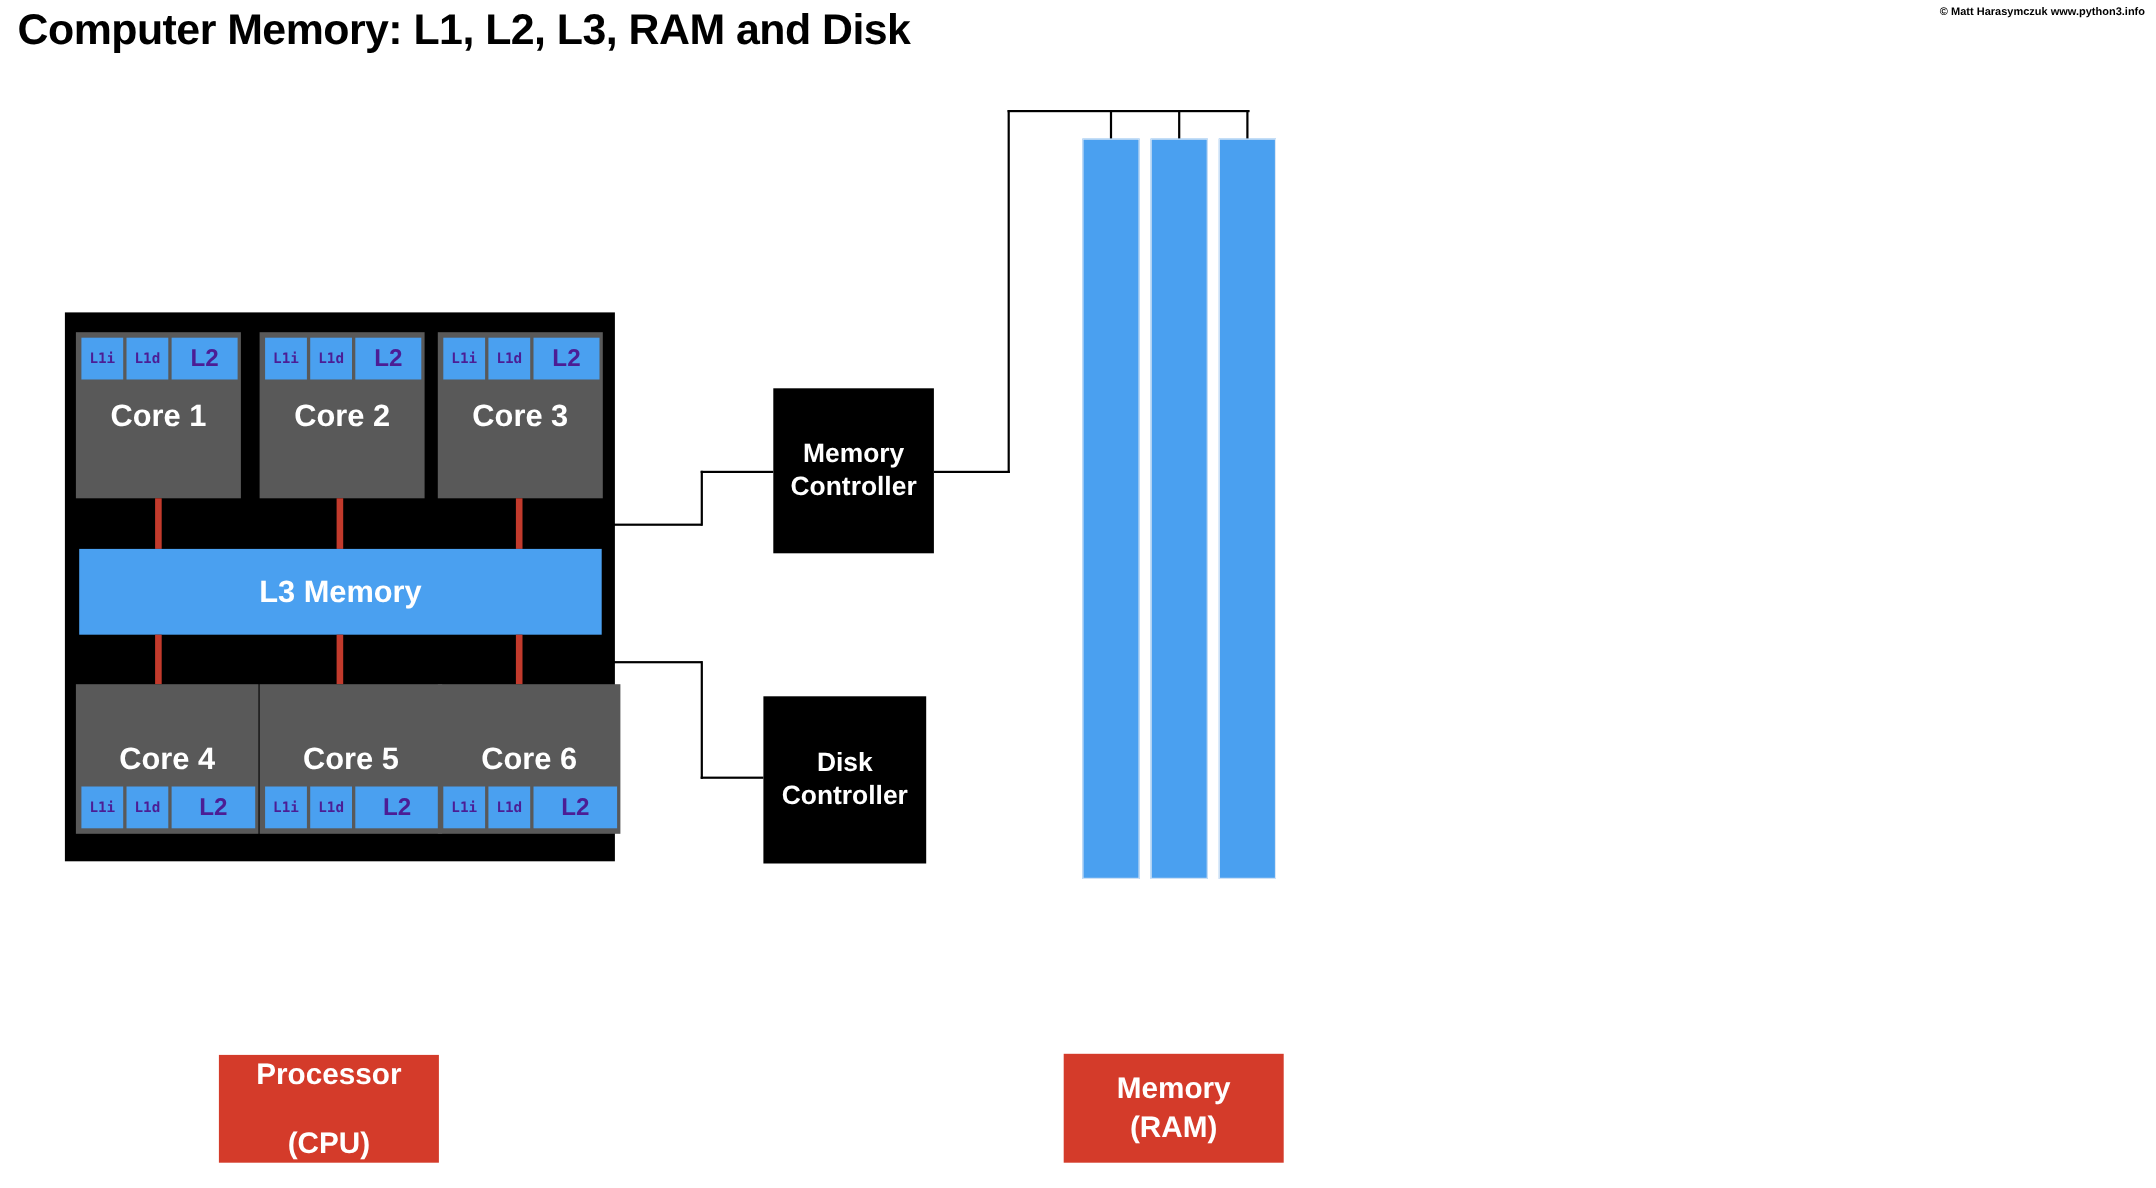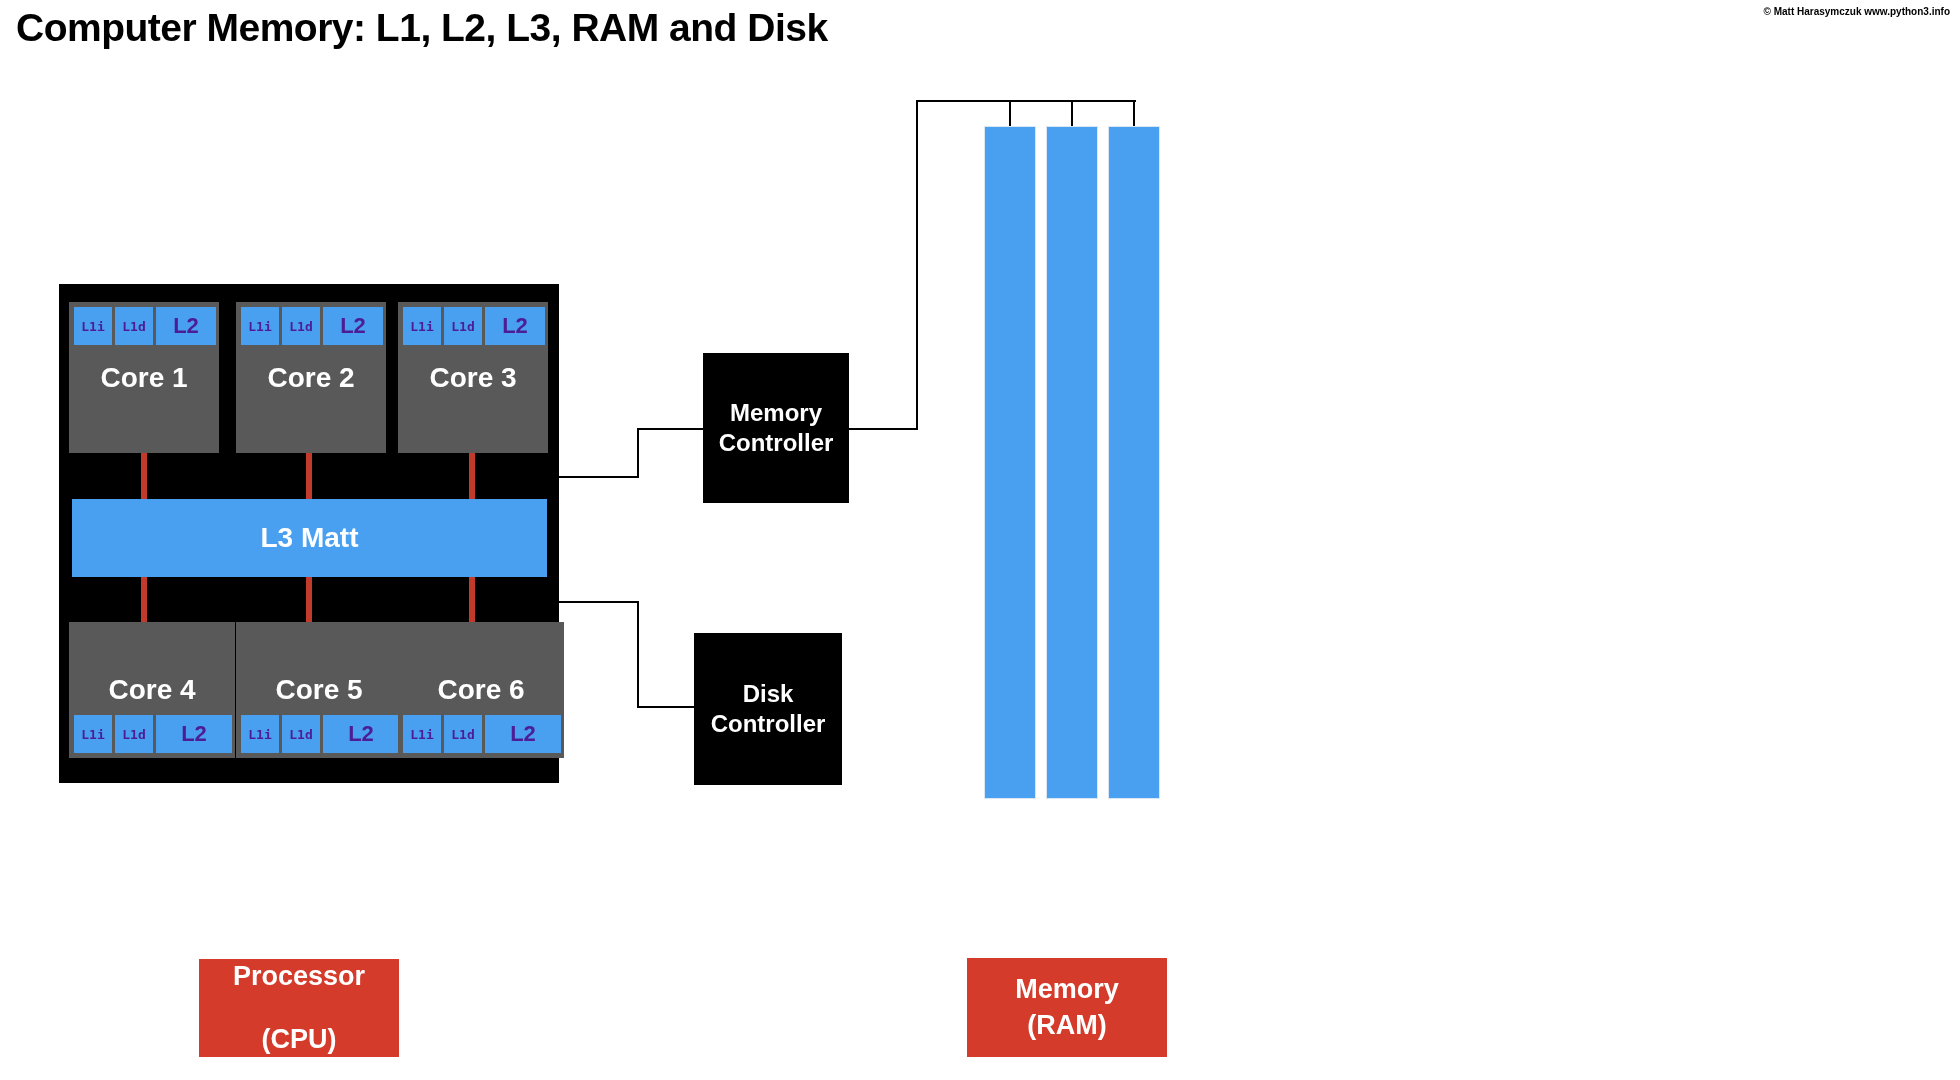--- a/index.html
+++ b/index.html
@@ -134,21 +134,21 @@
         <div class="cache small">L1d</div>
         <div class="cache big">L2</div>
       </div>
       <div class="core-label">Core 3</div>
     </div>
 
     <div class="red-wire t c1"></div>
     <div class="red-wire t c2"></div>
     <div class="red-wire t c3"></div>
 
-    <div class="l3-cache">L3 Matt</div>
+    <div class="l3-cache">L3 Memory</div>
 
     <div class="red-wire b c1"></div>
     <div class="red-wire b c2"></div>
     <div class="red-wire b c3"></div>
 
     <div class="core row-bottom col-1">
       <div class="core-label">Core 4</div>
       <div class="cache-strip">
         <div class="cache small">L1i</div>
         <div class="cache small">L1d</div>

